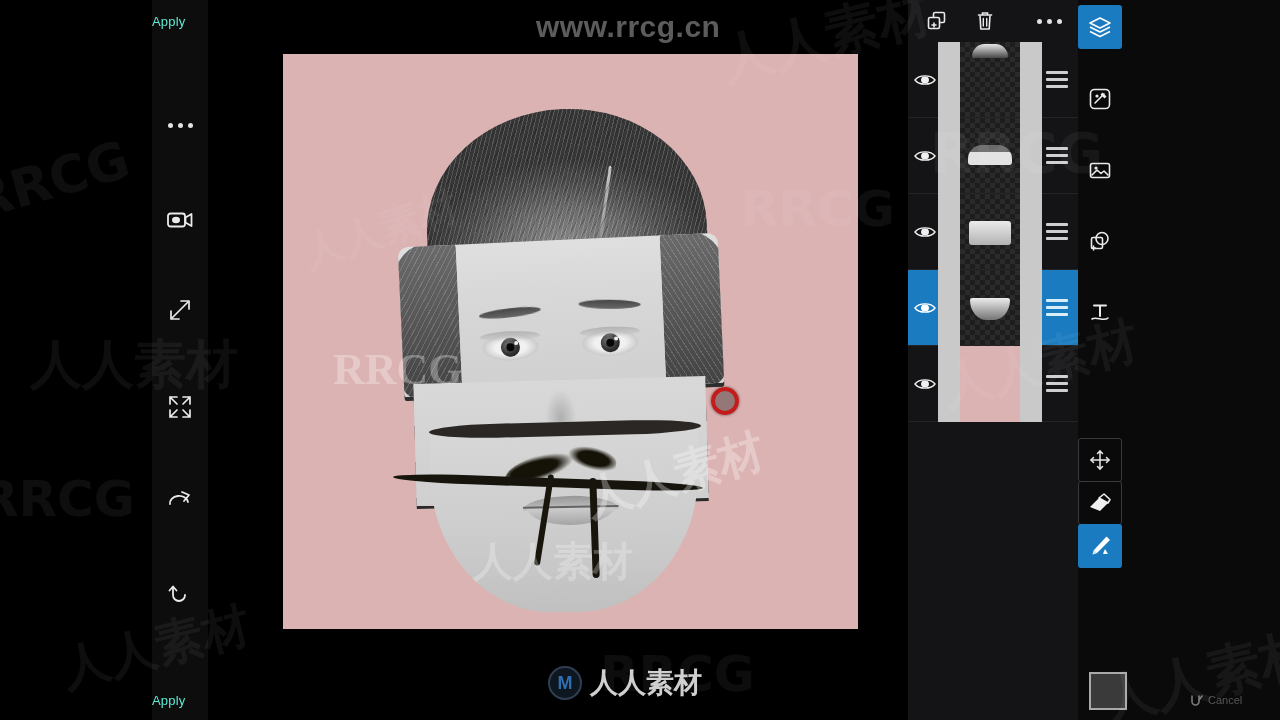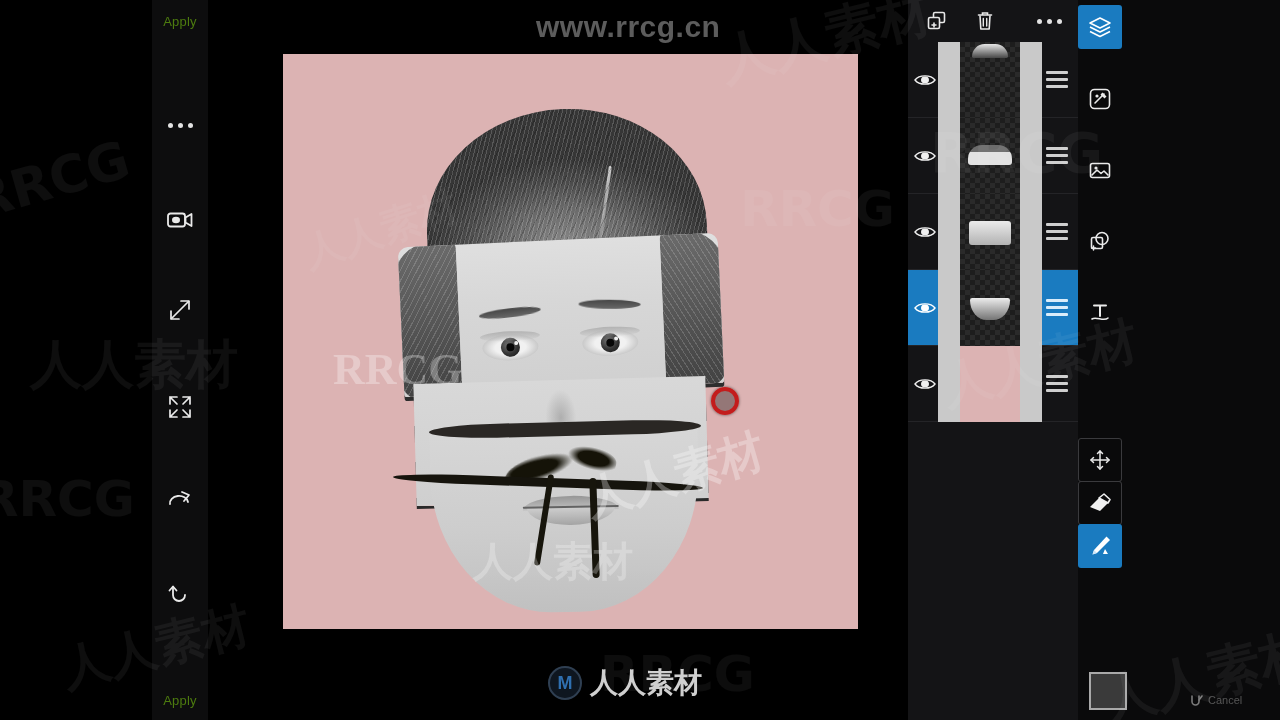--- a/index.html
+++ b/index.html
@@ -14,22 +14,22 @@
   }
 
   
   .left-rail {
     position: absolute; left: 152px; top: 0;
     width: 56px; height: 720px;
     background: #0d0d0e;
     display: flex; flex-direction: column; align-items: center;
   }
   .rail-text {
-    color: #4d7c0f; font-size: 13px; letter-spacing: .2px;
-    width: 100%; text-align: center;
+    color: #5eead4; font-size: 13px; letter-spacing: .2px;
+    width: 100%; text-align: left;
   }
   .rail-apply { margin-top: 14px; }
   .rail-cancel { position: absolute; bottom: 12px; left: 0; }
   .rail-btn {
     position: absolute; left: 50%; transform: translateX(-50%);
     width: 40px; height: 40px;
     display: flex; align-items: center; justify-content: center;
   }
   .rail-btn svg { display: block; }
   .dots3 { display: flex; gap: 5px; }

